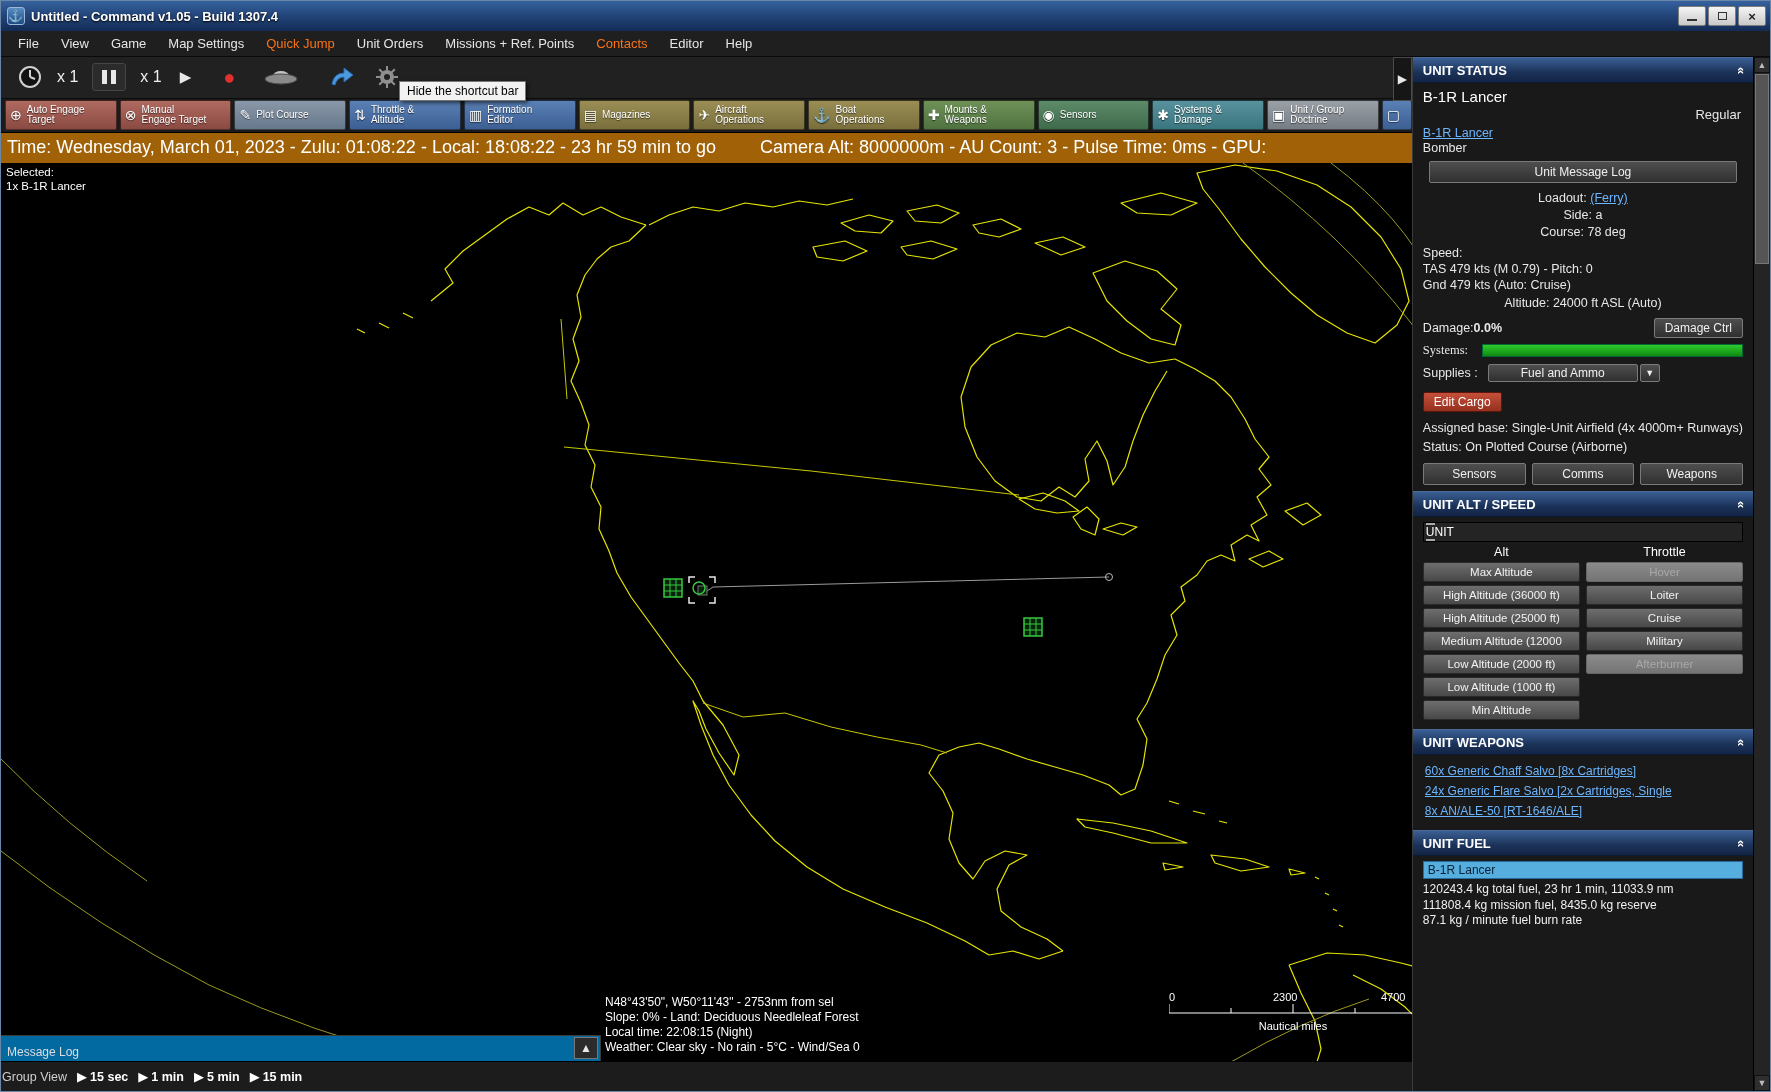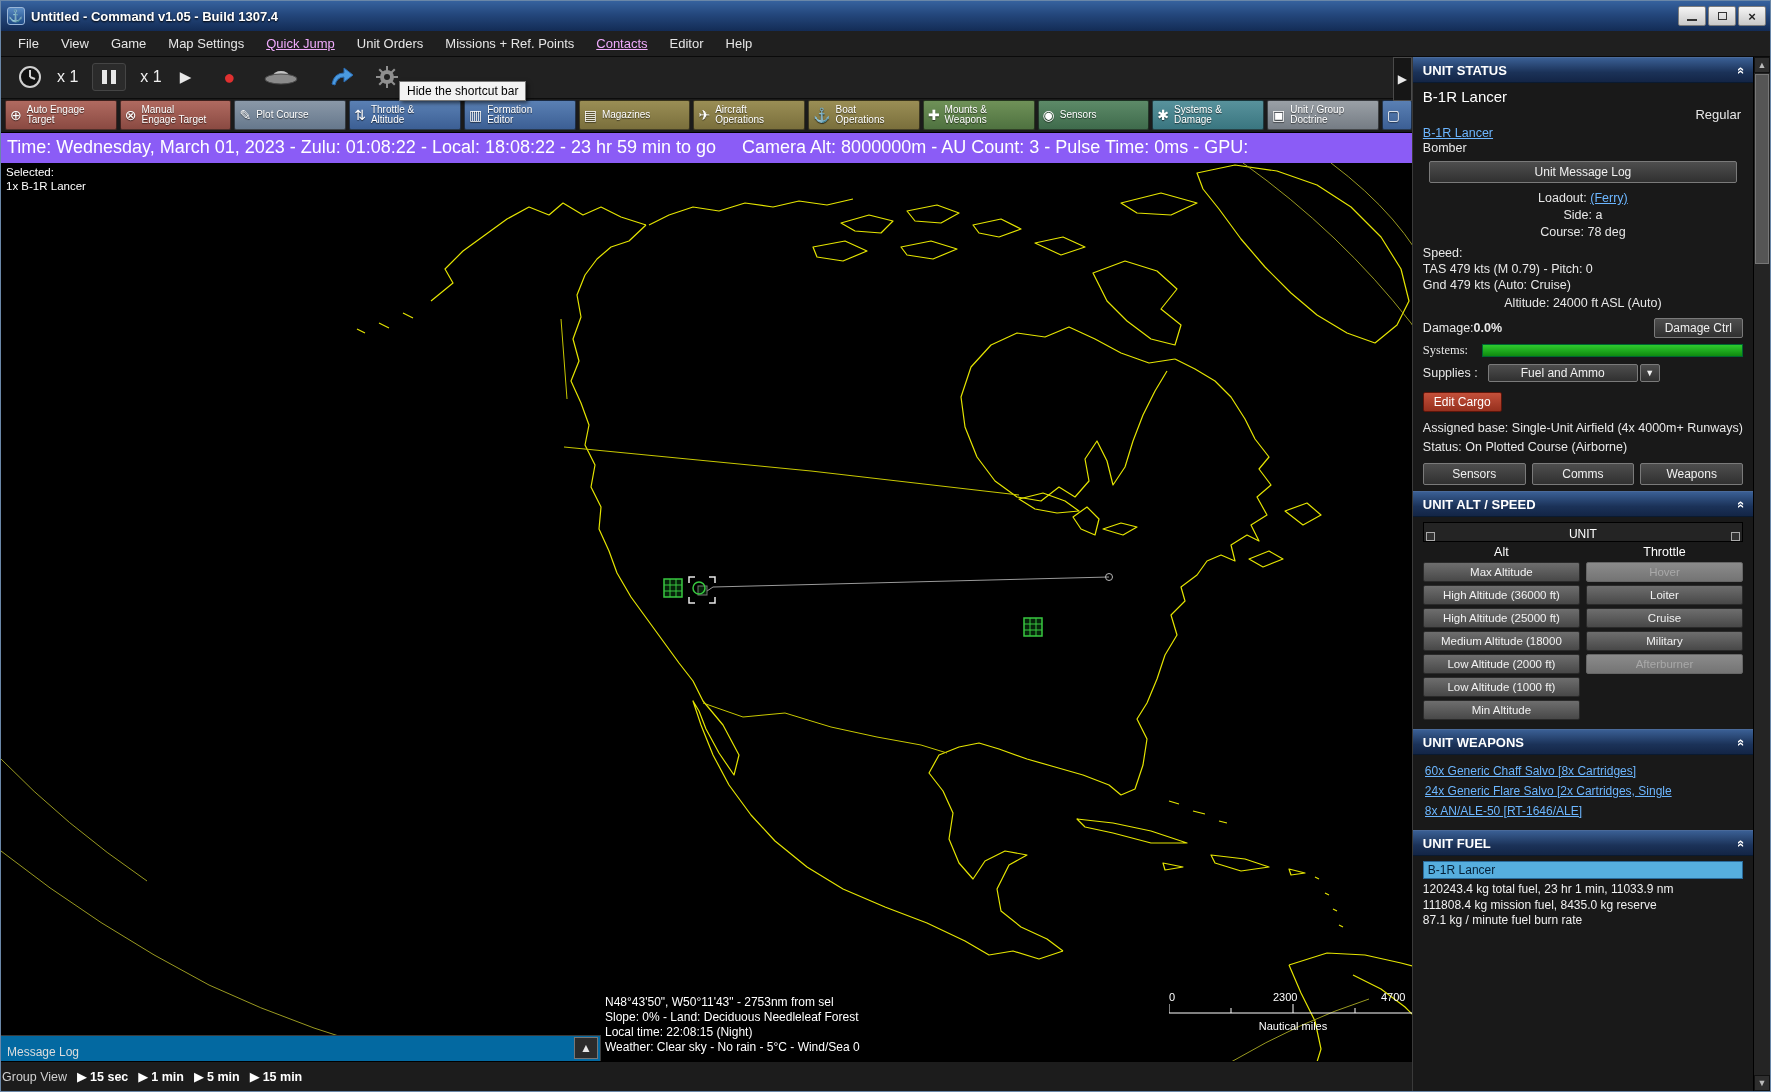--- a/index.html
+++ b/index.html
@@ -16,21 +16,21 @@
   .win-buttons { display:flex; gap:2px; }
   .winbtn { width:28px; height:20px; background:linear-gradient(#f5f5f5,#c9c9c9); border:1px solid #7d7d7d;
     border-radius:2px; display:flex; align-items:center; justify-content:center; color:#222; font-size:13px; font-weight:bold; }
   .glyph-min { width:10px; height:0; border-bottom:2px solid #333; margin-top:8px; }
   .glyph-max { width:9px; height:8px; border:1.5px solid #333; }
 
   
   .menubar { height:26px; background:#1f1f1f; border-bottom:1px solid #0a0a0a; display:flex; align-items:center;
     padding-left:6px; flex:0 0 auto; }
   .menu-item { color:#e6e6e6; font-size:13px; padding:4px 11px; white-space:nowrap; }
-  .menu-item.disabled { color:#f0abfc;text-decoration:underline; }
+  .menu-item.disabled { color:#f97316; }
 
   
   .content { flex:1; display:flex; min-height:0; }
   .left-col { width:1434px; display:flex; flex-direction:column; position:relative; }
   .sidebar { width:364px; background:#191919; border-left:1px solid #3a3a3a; display:flex; }
 
   
   .toolbar { height:42px; background:#212121; border-bottom:1px solid #0c0c0c; display:flex; align-items:center;
     gap:14px; padding-left:16px; position:relative; }
   .tb-speed { color:#f0f0f0; font-size:16px; }
@@ -55,21 +55,21 @@
   .sc-slate { background:linear-gradient(#8a98a8,#66788c); }
   .sc-blue  { background:linear-gradient(#5a80b4,#3c5f94); }
   .sc-olive { background:linear-gradient(#9a8e55,#7a6f3c); }
   .sc-green { background:linear-gradient(#6f9158,#4f7240); }
   .sc-green2{ background:linear-gradient(#5d8a68,#3f6b4c); }
   .sc-teal  { background:linear-gradient(#58929c,#3a7680); }
   .sc-gray  { background:linear-gradient(#9aa0a6,#757c84); }
   .sc-crop  { flex:0 0 30px; background:linear-gradient(#5a80b4,#3c5f94); }
 
   
-  .timebar { height:30px; background:#8b5cf6; color:#fff; display:flex; align-items:center; gap:26px;
+  .timebar { height:30px; background:#a16207; color:#fff; display:flex; align-items:center; gap:44px;
     padding:0 6px; font-size:18px; white-space:nowrap; overflow:hidden; }
 
   
   .map { height:900px; position:relative; background:#000; overflow:hidden; }
   .map svg.world { position:absolute; left:0; top:0; }
   .sel-label { position:absolute; left:5px; top:2px; color:#fff; font-size:11.5px; line-height:14px; }
   .map-info { position:absolute; left:604px; top:832px; color:#fff; font-size:12px; line-height:15px; }
   .scalebar { position:absolute; left:1168px; top:828px; width:248px; color:#fff; font-size:11px; }
   .scalebar .tick-labels { position:relative; height:13px; }
   .scalebar .tick-labels span { position:absolute; top:0; }
@@ -118,21 +118,21 @@
   .sys-bar { flex:1; height:13px; margin-left:14px; background:linear-gradient(#2ecc2e,#0f8a0f); border:1px solid #063; }
   .sup-row { display:flex; align-items:center; margin:6px 0; }
   .sup-box { margin-left:10px; padding:1px 8px; min-width:150px; }
   .dd-btn { width:20px; height:18px; margin-left:2px; display:flex; align-items:center; justify-content:center; font-size:9px; }
   .cargo-btn { background:linear-gradient(#c4503a,#96301e); border:1px solid #5e150a; color:#fff; font-size:12px;
     padding:2px 10px; border-radius:2px; margin:4px 0 6px 0; }
   .base-line { line-height:15.5px; margin:3px 0; }
   .scw-row { display:flex; gap:6px; margin-top:8px; }
   .scw-row .btn { flex:1; padding:3px 0; }
 
-  .uas-unitrow { display:flex; align-items:flex-end; background:#242424; border:1px solid #000; height:20px; padding:0 2px; }
+  .uas-unitrow { display:flex; align-items:flex-start; background:#242424; border:1px solid #000; height:20px; padding:0 2px;flex-direction:column; }
   .uas-unitrow .sqr { width:9px; height:9px; border:1px solid #aaa; background:#333; }
   .uas-unitrow .lbl { flex:1; text-align:center; color:#fff; font-size:12px; }
   .uas-cols { display:flex; gap:6px; margin-top:3px; }
   .uas-col { flex:1; }
   .uas-colhdr { text-align:center; color:#fff; font-size:12.5px; margin-bottom:3px; }
   .abtn { display:block; width:100%; margin:3px 0; padding:3px 0; background:linear-gradient(#6e6e6e,#484848);
     border:1px solid #2a2a2a; color:#f2f2f2; font-size:11.5px; text-align:center; border-radius:2px; white-space:nowrap; overflow:hidden; }
   .abtn.disabled { background:linear-gradient(#8b8b8b,#747474); color:#a9a9a9; border-color:#666; }
 
   .uw-body a.link { display:block; margin:4px 0 6px 2px; font-size:12px; white-space:nowrap; overflow:hidden; }
@@ -497,21 +497,21 @@
               <span class="sqr"></span>
               <span class="lbl">UNIT</span>
               <span class="sqr"></span>
             </div>
             <div class="uas-cols">
               <div class="uas-col">
                 <div class="uas-colhdr">Alt</div>
                 <div class="abtn">Max Altitude</div>
                 <div class="abtn">High Altitude (36000 ft)</div>
                 <div class="abtn">High Altitude (25000 ft)</div>
-                <div class="abtn">Medium Altitude (18000</div>
+                <div class="abtn">Medium Altitude (12000</div>
                 <div class="abtn">Low Altitude (2000 ft)</div>
                 <div class="abtn">Low Altitude (1000 ft)</div>
                 <div class="abtn">Min Altitude</div>
               </div>
               <div class="uas-col">
                 <div class="uas-colhdr">Throttle</div>
                 <div class="abtn disabled">Hover</div>
                 <div class="abtn">Loiter</div>
                 <div class="abtn">Cruise</div>
                 <div class="abtn">Military</div>

